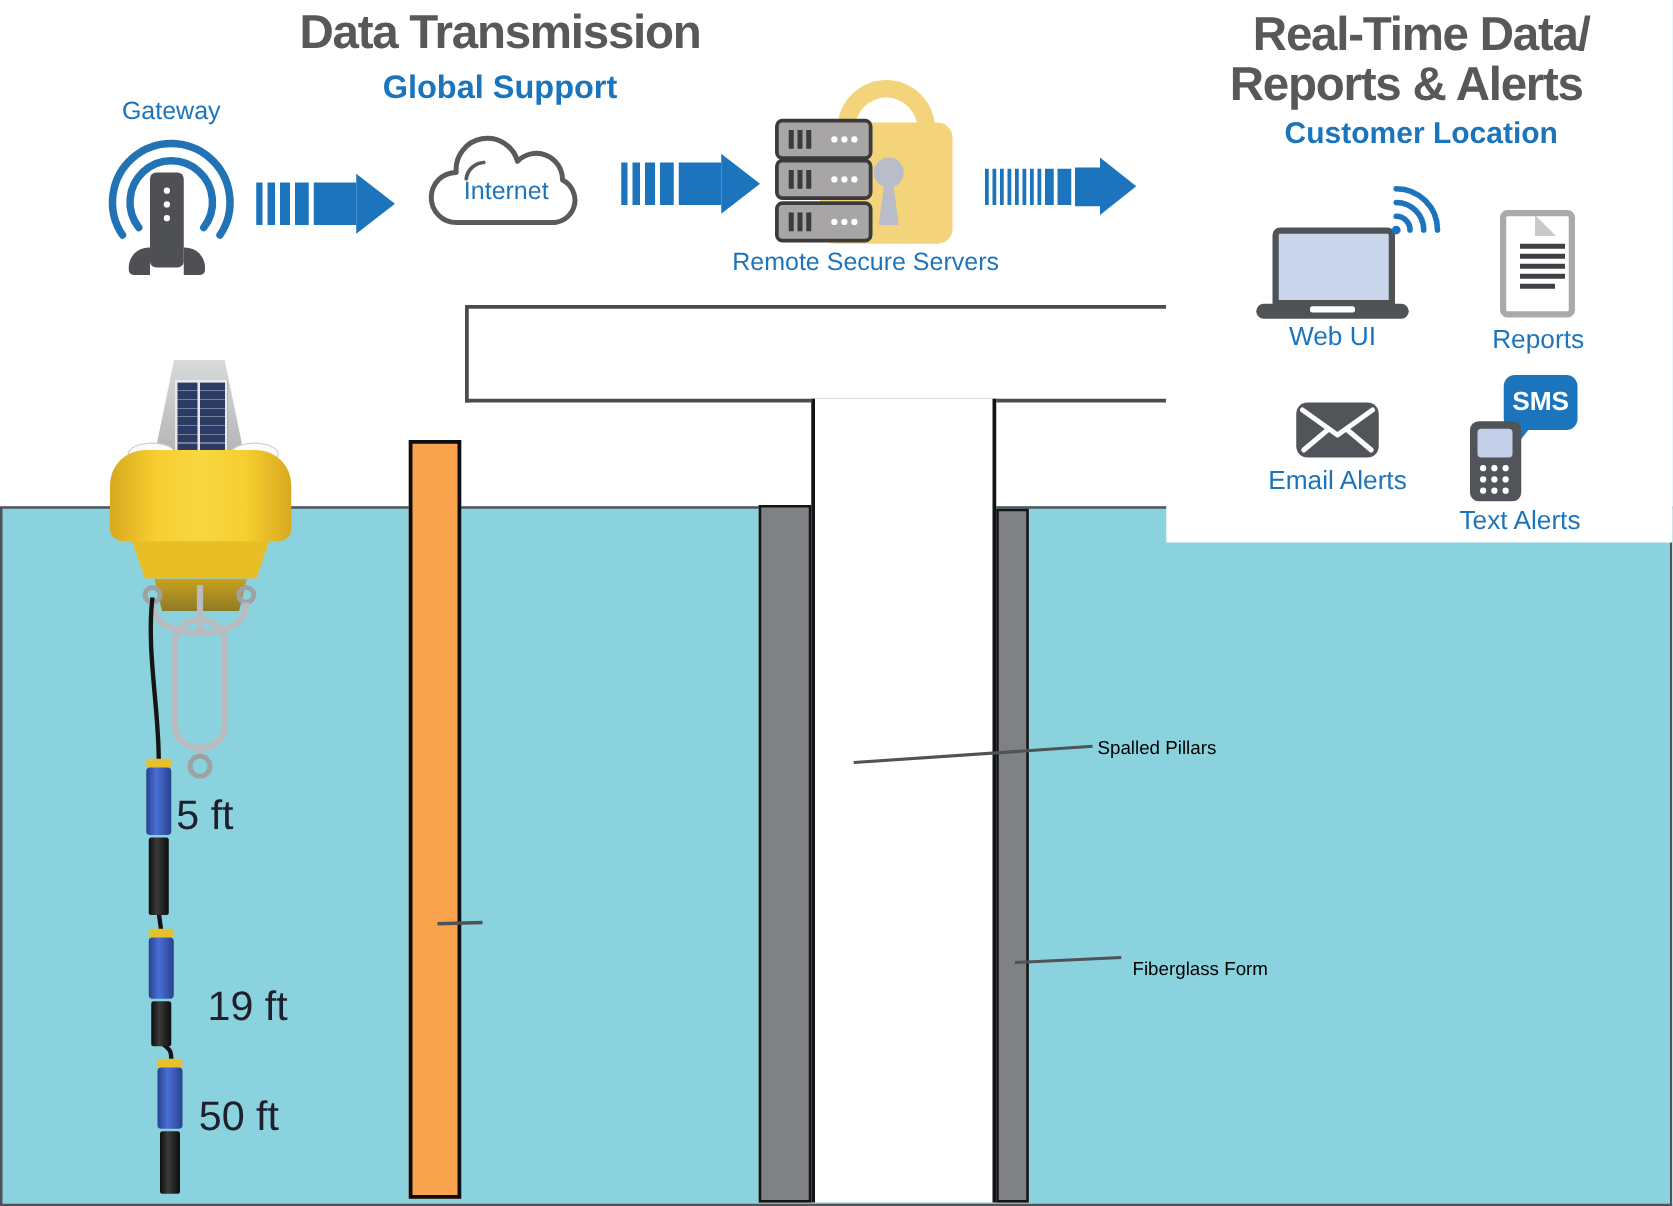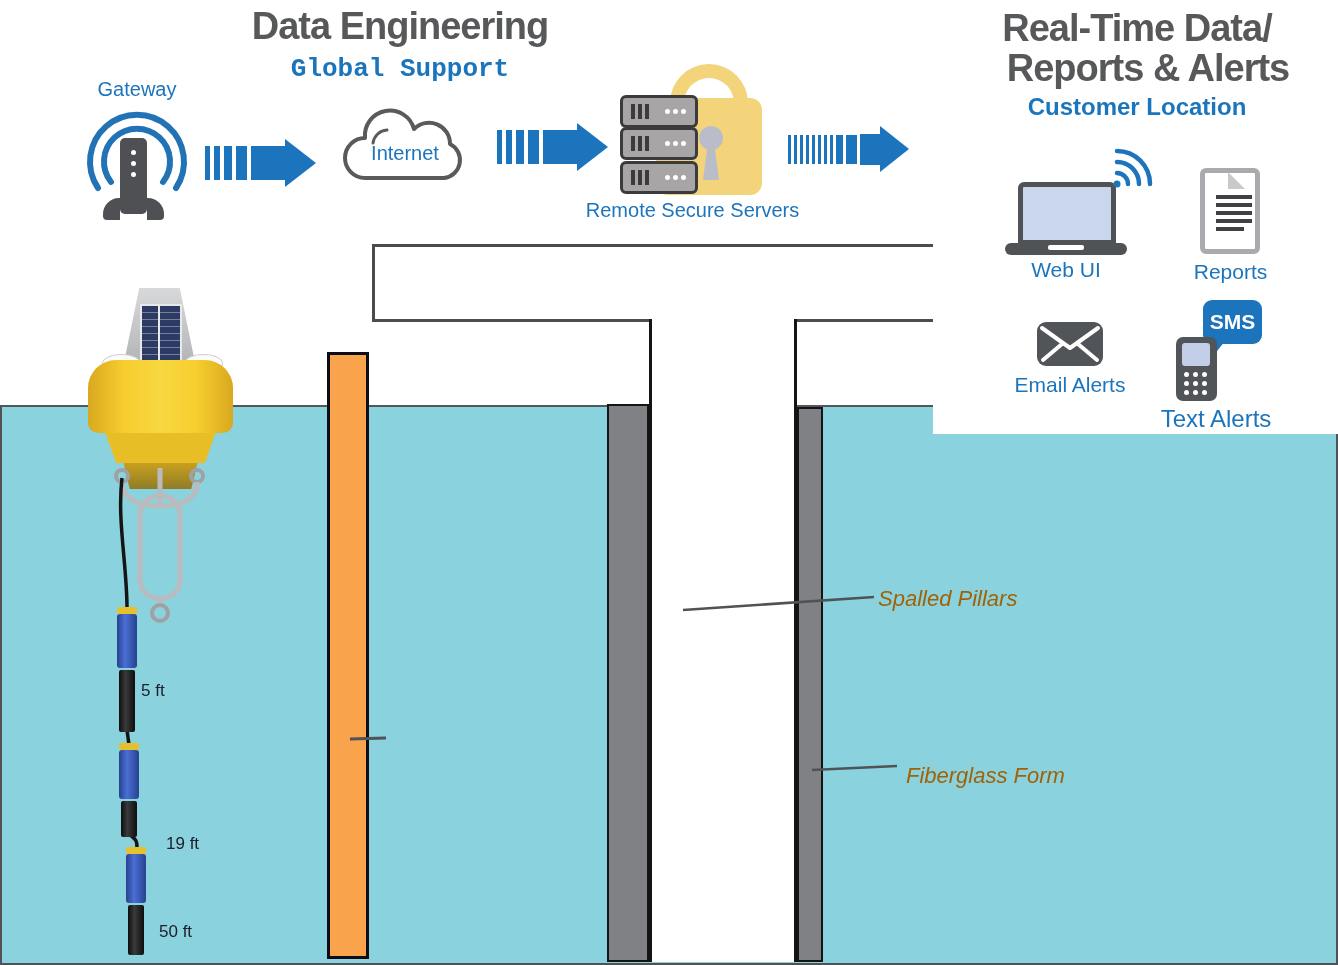--- a/index.html
+++ b/index.html
@@ -3,22 +3,22 @@
 <meta charset="utf-8">
 <style>
   html,body{margin:0;padding:0;background:#fff;}
   #stage{position:relative;width:1338px;height:965px;background:#ffffff;overflow:hidden;
          font-family:"Liberation Sans",sans-serif;}
   .abs{position:absolute;}
   
   .title-gray{color:#57585A;font-weight:bold;font-size:38px;letter-spacing:-1px;text-align:center;line-height:41px;}
   .sub-blue{color:#1B75BC;font-weight:bold;font-size:26px;text-align:center;}
   .cap-blue{color:#1C75BC;font-size:20px;text-align:center;}
-  .scene-label{color:#a16207;font-size:22px;line-height:30px;font-style:italic;}
-  .depth-label{color:#20202C;font-size:17px;margin-top:48px;}
+  .scene-label{color:#000000;font-size:15px;line-height:30px;}
+  .depth-label{color:#20202C;font-size:33px;}
   
   .water{left:0;top:405px;width:1334px;height:556px;background:#8AD3DE;
          border:2px solid #4F5256;border-top:2px solid #53565A;}
   .panel{left:933px;top:0;width:405px;height:434px;background:#ffffff;}
   .deck{left:372px;top:244px;width:558px;height:72px;background:#ffffff;
         border:3px solid #4A4C4E;border-right:none;}
   .pillar{left:649px;top:319px;width:142px;height:643px;background:#ffffff;
           border-left:3px solid #141414;border-right:3px solid #141414;}
   .graycol{background:#7F8184;border:2px solid #141414;}
   .orangebar{left:327px;top:352px;width:36px;height:601px;background:#F9A44C;border:3px solid #0D0D15;}
@@ -79,22 +79,22 @@
 <div id="stage">
 
   <div class="abs water"></div>
   <div class="abs deck"></div>
   <div class="abs pillar"></div>
   <div class="abs graycol" style="left:607px;top:404px;width:38px;height:554px;"></div>
   <div class="abs graycol" style="left:797px;top:407px;width:22px;height:551px;"></div>
   <div class="abs orangebar"></div>
   <div class="abs panel"></div>
 
-  <div class="abs title-gray" style="left:180px;top:6px;width:440px;">Data Engineering</div>
-  <div class="abs sub-blue" style="left:180px;top:54px;width:440px;font-family:Liberation Mono, monospace;">Global Support</div>
+  <div class="abs title-gray" style="left:180px;top:6px;width:440px;">Data Transmission</div>
+  <div class="abs sub-blue" style="left:180px;top:54px;width:440px;">Global Support</div>
 
   <div class="abs cap-blue" style="left:62px;top:78px;width:150px;">Gateway</div>
   <div class="abs" style="left:84px;top:106px;width:106px;height:116px;">
     <svg width="106" height="116" viewBox="0 0 106 116">
       <path d="M14,82 A47,47 0 1 1 92,82" fill="none" stroke="#2273B6" stroke-width="6" stroke-linecap="round"></path>
       <path d="M27,76 A33,33 0 1 1 79,76" fill="none" stroke="#2273B6" stroke-width="6" stroke-linecap="round"></path>
     </svg>
   </div>
   <div class="abs router"></div>
   <div class="abs foot" style="left:103px;border-radius:16px 0 0 4px;"></div>
@@ -178,21 +178,21 @@
     <span class="stripe3" style="width:3px;height:29px;"></span>
     <span class="stripe3" style="width:3px;height:29px;"></span>
     <span class="stripe3" style="width:7px;height:29px;"></span>
     <span class="stripe3" style="width:11px;height:29px;"></span>
     <span class="bar" style="width:20px;height:31px;"></span>
     <span class="head-sm"></span>
   </div>
 
   <div class="abs" style="left:933px;top:0;width:405px;height:434px;">
     <div class="abs title-gray" style="left:15px;top:8px;width:378px;">Real-Time Data/</div>
-    <div class="abs title-gray" style="left:26px;top:48px;width:378px;">Reports &amp; Alerts</div>
+    <div class="abs title-gray" style="left:3px;top:48px;width:378px;">Reports &amp; Alerts</div>
     <div class="abs sub-blue" style="left:15px;top:93px;width:378px;font-size:24px;">Customer Location</div>
 
     <div class="abs laptop-screen"></div>
     <div class="abs laptop-base">
         <div class="abs laptop-notch"></div>
       </div>
     <div class="abs" style="left:176px;top:148px;">
       <svg width="44" height="44" viewBox="0 0 44 44">
         <circle cx="8" cy="36" r="3.5" fill="#1C75BC"></circle>
         <path d="M8,25 A11,11 0 0 1 19,36" fill="none" stroke="#1C75BC" stroke-width="4.5" stroke-linecap="round"></path>
@@ -227,21 +227,21 @@
       <div class="key" style="left:8px;top:35px;"></div>
         <div class="key" style="left:17px;top:35px;"></div>
         <div class="key" style="left:26px;top:35px;"></div>
       <div class="key" style="left:8px;top:44px;"></div>
         <div class="key" style="left:17px;top:44px;"></div>
         <div class="key" style="left:26px;top:44px;"></div>
       <div class="key" style="left:8px;top:53px;"></div>
         <div class="key" style="left:17px;top:53px;"></div>
         <div class="key" style="left:26px;top:53px;"></div>
     </div>
-    <div class="abs cap-blue" style="left:222px;top:405px;width:122px;font-size:24px;">Text Alerts</div>
+    <div class="abs cap-blue" style="left:222px;top:405px;width:122px;font-size:21px;">Text Alerts</div>
   </div>
 
   <div class="abs" style="left:85px;top:283px;width:151px;height:210px;">
     <div class="abs tower"></div>
     <div class="abs solar"></div>
     <div class="abs solar-mid"></div>
     <div class="abs capw" style="left:17px;"></div>
     <div class="abs capw" style="left:99px;"></div>
     <div class="abs buoybody"></div>
     <div class="abs tier2"></div>

